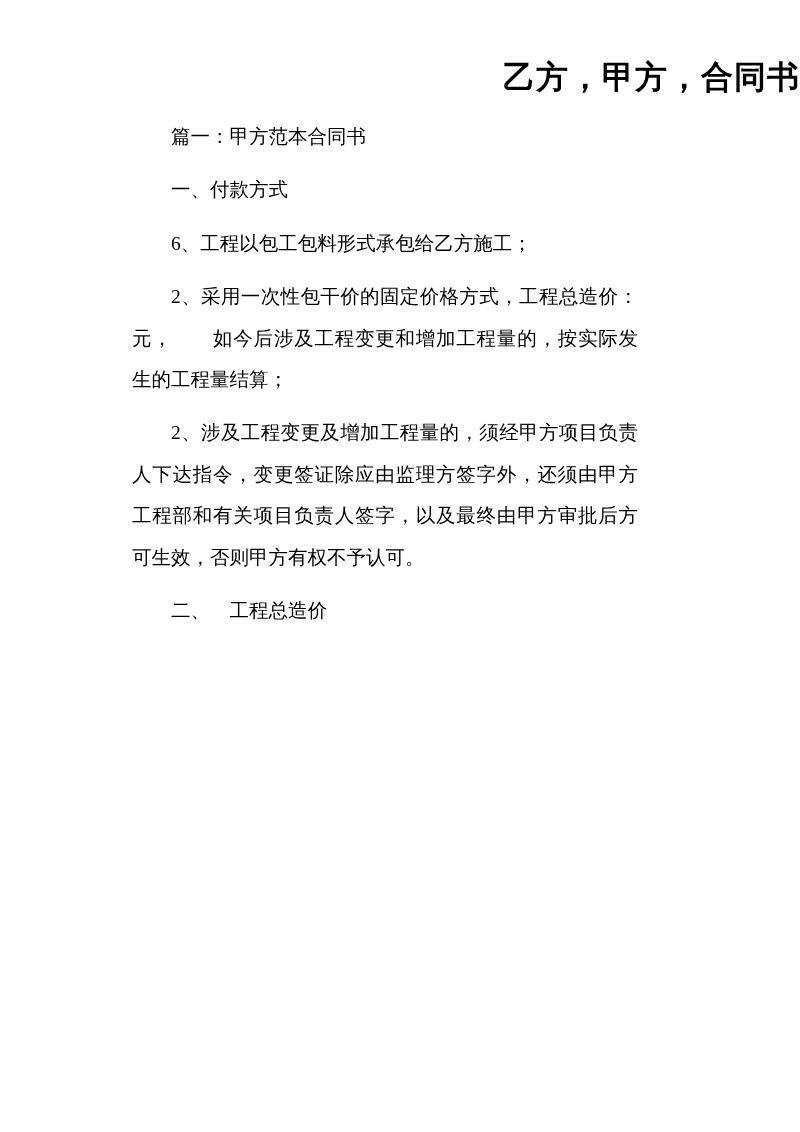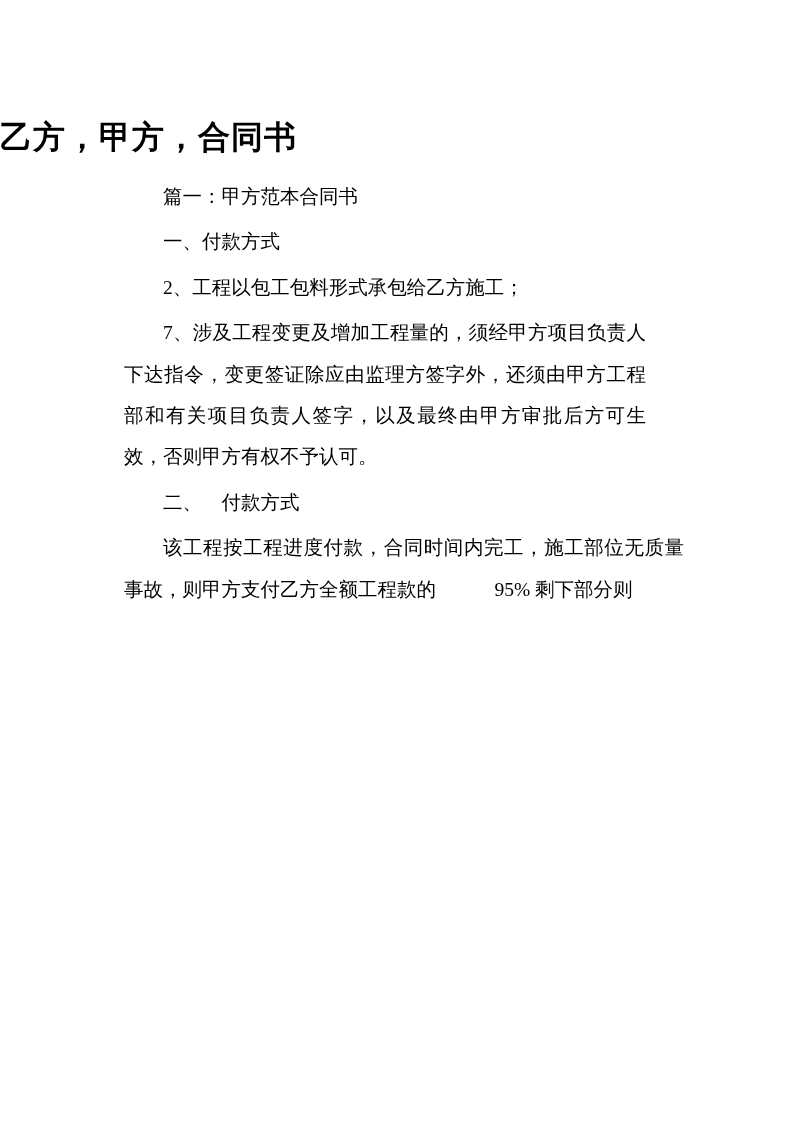--- a/index.html
+++ b/index.html
@@ -11,52 +11,52 @@
     position: relative;
     width: 800px;
     height: 1132px;
     background: #ffffff;
     overflow: hidden;
     color: #000000;
     font-family: "Liberation Serif", "DejaVu Serif", serif;
   }
   .doc-title {
     margin: 0;
-    padding-top: 116px;
-    text-align: left;
+    padding-top: 56px;
+    text-align: right;
     font-size: 32px;
     font-weight: 700;
     line-height: 42px;
     letter-spacing: 1px;
   }
   .content {
     margin-top: 18px;
     margin-left: 120px;
     width: 530px;
   }
   .content p {
-    margin: 4px;
+    margin: 12px;
     font-size: 19.5px;
     line-height: 41.4px;
     text-align: justify;
     text-justify: inter-ideograph;
     text-indent: 2em;
     word-break: normal;
     overflow-wrap: normal;
   }
   .content p.p-wide {
     width: 560px;
   }
 </style>
 </head>
 <body>
 
 <div class="page">
   <h1 class="doc-title">乙方，甲方，合同书</h1>
   <div class="content">
     <p>篇一：甲方范本合同书</p>
     <p>一、付款方式</p>
-    <p>2、工程以包工包料形式承包给乙方施工；</p>
-    <p>7、涉及工程变更及增加工程量的，须经甲方项目负责人下达指令，变更签证除应由监理方签字外，还须由甲方工程部和有关项目负责人签字，以及最终由甲方审批后方可生效，否则甲方有权不予认可。</p>
-    <p>二、　付款方式</p>
-    <p class="p-wide">该工程按工程进度付款，合同时间内完工，施工部位无质量事故，则甲方支付乙方全额工程款的　　　95% 剩下部分则</p>
+    <p>6、工程以包工包料形式承包给乙方施工；</p>
+    <p>2、采用一次性包干价的固定价格方式，工程总造价：元，　　如今后涉及工程变更和增加工程量的，按实际发生的工程量结算；</p>
+    <p>2、涉及工程变更及增加工程量的，须经甲方项目负责人下达指令，变更签证除应由监理方签字外，还须由甲方工程部和有关项目负责人签字，以及最终由甲方审批后方可生效，否则甲方有权不予认可。</p>
+    <p>二、　工程总造价</p>
   </div>
 </div>
 
 </body></html>

